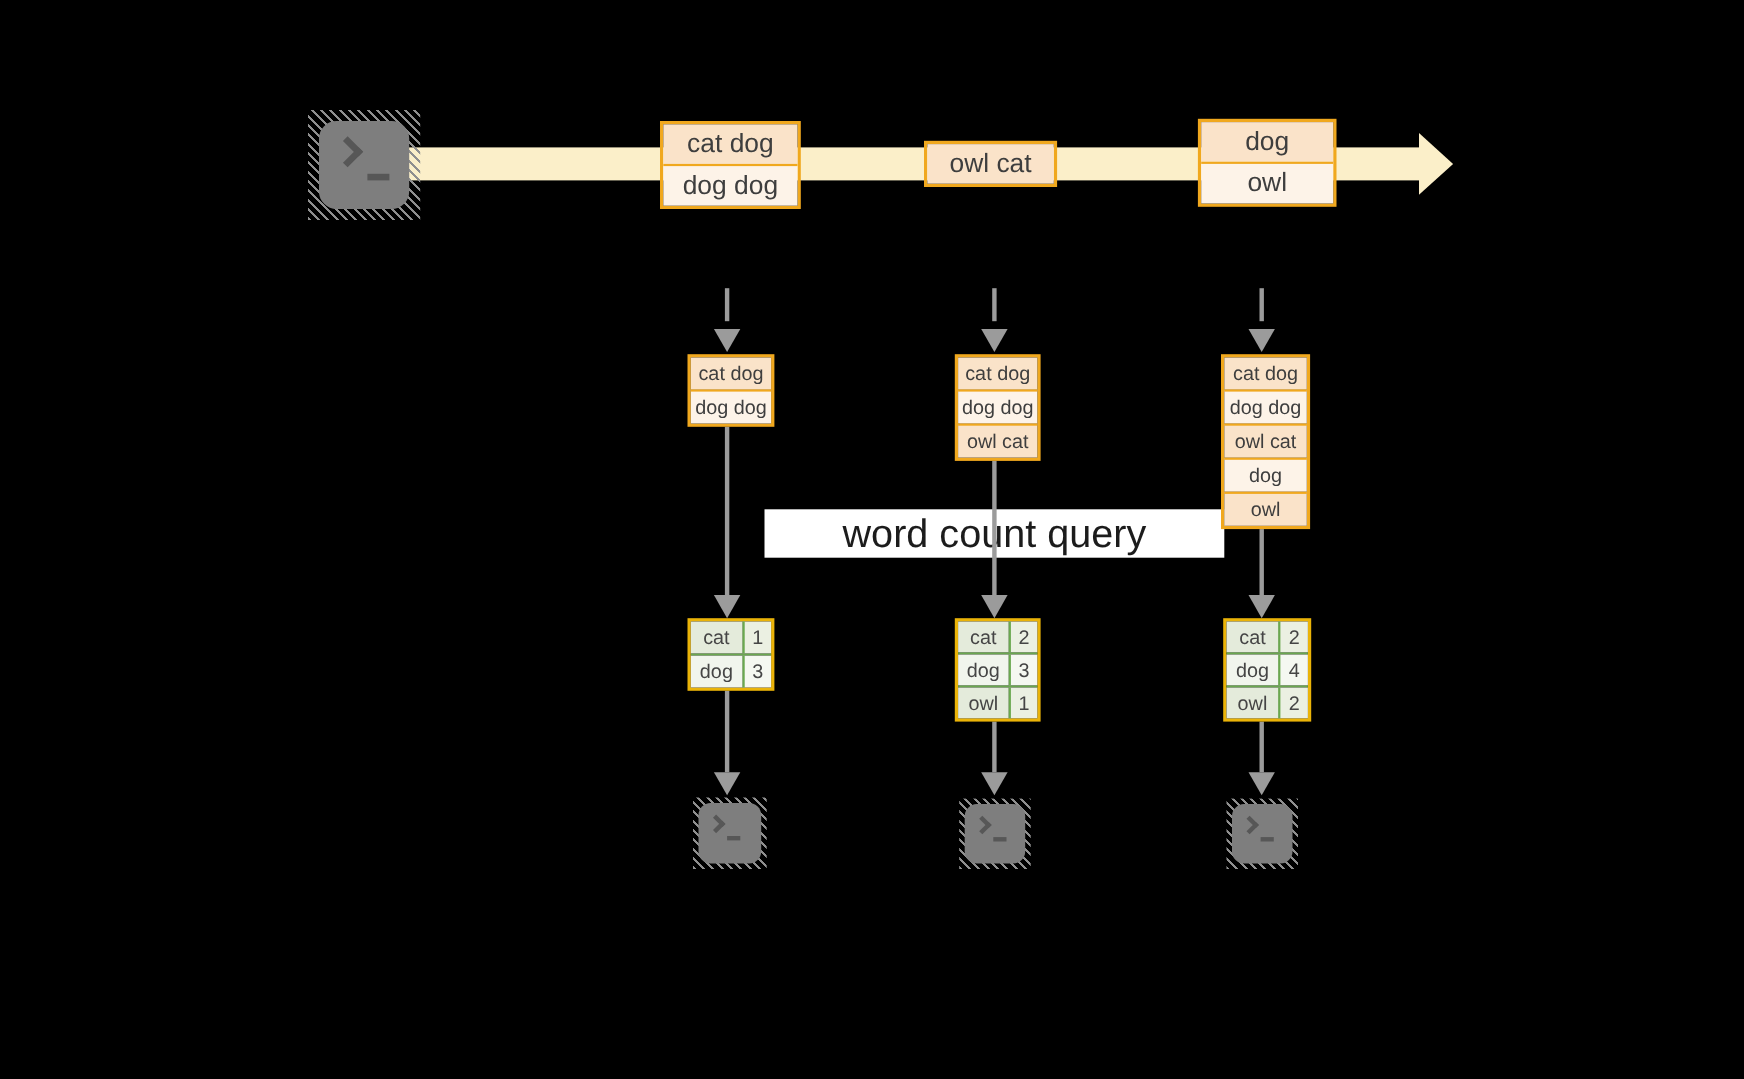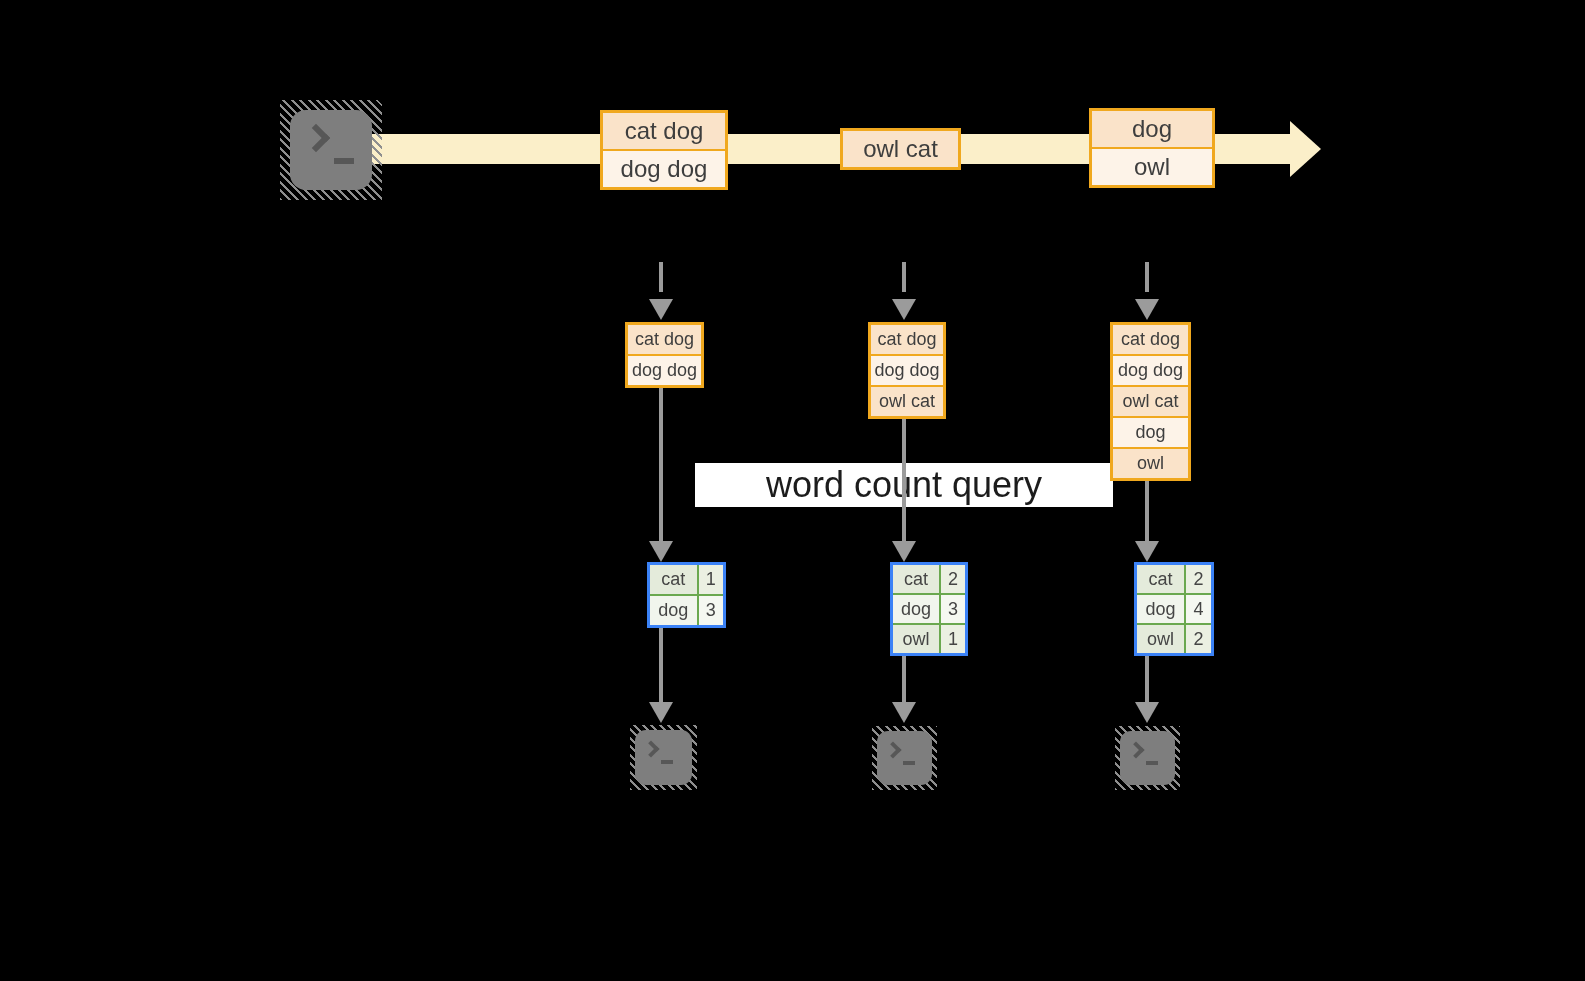--- a/index.html
+++ b/index.html
@@ -29,21 +29,21 @@
          border-left:31px solid #fbefc9;}
   
   .obox{position:absolute;border:3px solid #f0a81e;z-index:3;}
   .orow{display:flex;align-items:center;justify-content:center;color:#3e3e3e;}
   .orow + .orow{border-top:2px solid #f0a81e;}
   .orow:nth-child(odd){background:#fae3c9;}
   .orow:nth-child(even){background:#fdf3e8;}
   .stream-box .orow{height:36px;font-size:24px;}
   .batch-box .orow{height:29px;font-size:18px;}
   
-  .gtable{position:absolute;border:3px solid #3b82f6;z-index:3;margin-left:22px;}
+  .gtable{position:absolute;border:3px solid #eab308;z-index:3;}
   .grow{display:flex;}
   .grow + .grow{border-top:2px solid #6aa84f;}
   .gcell{display:flex;align-items:center;justify-content:center;
          font-size:18px;color:#454545;}
   .gcell.word{flex:1.9;}
   .gcell.num{flex:1;border-left:2px solid #6aa84f;}
   .grow:nth-child(odd) .gcell.word{background:#e4ebdb;}
   .grow:nth-child(odd) .gcell.num{background:#ebf0e2;}
   .grow:nth-child(even) .gcell.word{background:#f1f5ed;}
   .grow:nth-child(even) .gcell.num{background:#f5f8f1;}

